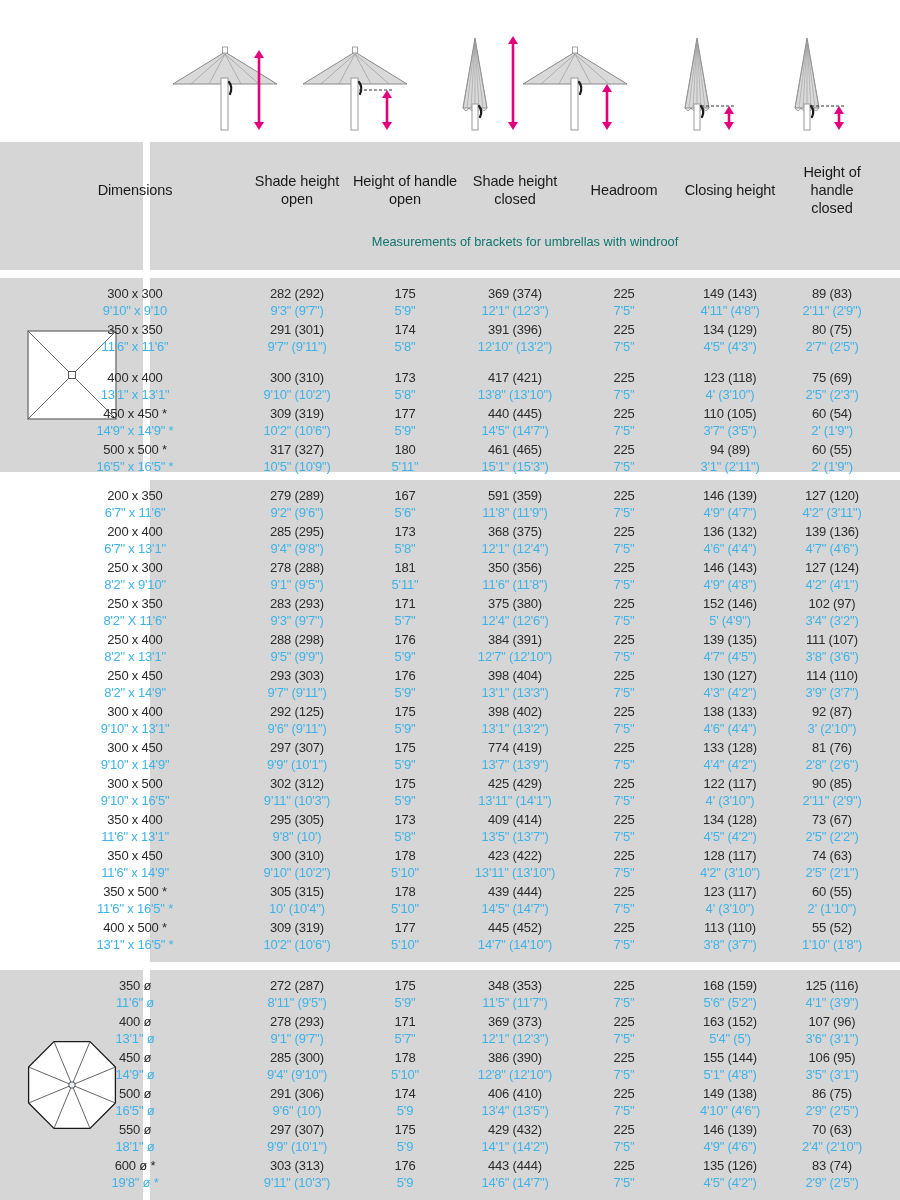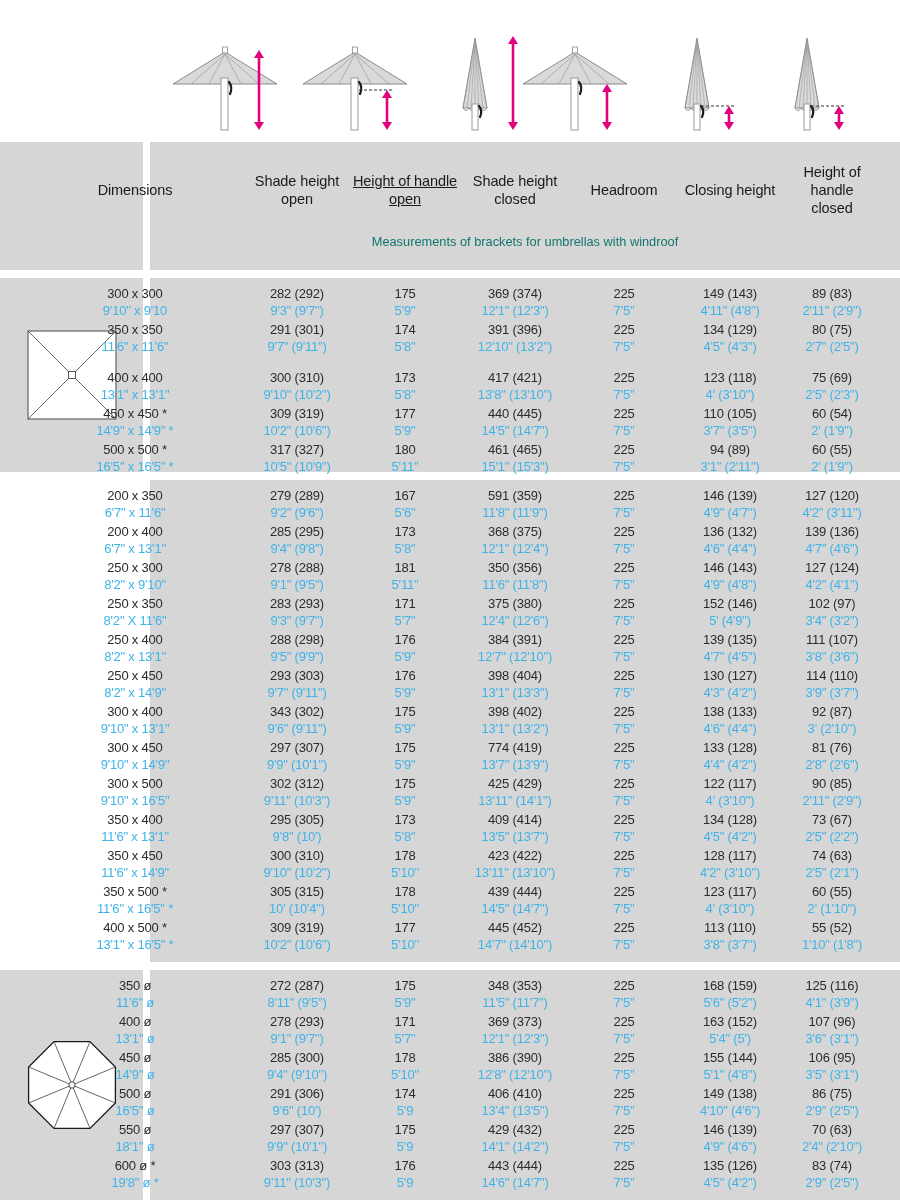--- a/index.html
+++ b/index.html
@@ -164,21 +164,21 @@
       <div class="icon-col" style="top: 0px; height: 128px;"></div>
       <div class="data-col" style="top: 0px; height: 128px;">
         <div class="hdr">
           <div class="hdr-cell" style="width: 150px; left: -90px; top: 39px;">
             <div>Dimensions</div>
           </div>
           <div class="hdr-cell" style="width: 150px; left: 72px; top: 30px;">
             <div>Shade height</div>
             <div>open</div>
           </div>
-          <div class="hdr-cell" style="width: 150px; left: 180px; top: 30px; text-decoration: underline;">
+          <div class="hdr-cell" style="width: 150px; left: 180px; top: 30px;">
             <div>Height of handle</div>
             <div>open</div>
           </div>
           <div class="hdr-cell" style="width: 150px; left: 290px; top: 30px;">
             <div>Shade height</div>
             <div>closed</div>
           </div>
           <div class="hdr-cell" style="width: 150px; left: 399px; top: 39px;">
             <div>Headroom</div>
           </div>
@@ -378,21 +378,21 @@
           <div class="cell cm" style="left: 399px;">225</div>
           <div class="cell inch" style="left: 399px;">7'5"</div>
           <div class="cell cm" style="left: 505px;">130 (127)</div>
           <div class="cell inch" style="left: 505px;">4'3" (4'2")</div>
           <div class="cell cm" style="left: 607px;">114 (110)</div>
           <div class="cell inch" style="left: 607px;">3'9" (3'7")</div>
         </div>
         <div class="rowgrp" style="margin-top: 0px;">
           <div class="cell cm" style="left: -90px;">300 x 400</div>
           <div class="cell inch" style="left: -90px;">9'10" x 13'1"</div>
-          <div class="cell cm" style="left: 72px;">343 (302)</div>
+          <div class="cell cm" style="left: 72px;">292 (125)</div>
           <div class="cell inch" style="left: 72px;">9'6" (9'11")</div>
           <div class="cell cm" style="left: 180px;">175</div>
           <div class="cell inch" style="left: 180px;">5'9"</div>
           <div class="cell cm" style="left: 290px;">398 (402)</div>
           <div class="cell inch" style="left: 290px;">13'1" (13'2")</div>
           <div class="cell cm" style="left: 399px;">225</div>
           <div class="cell inch" style="left: 399px;">7'5"</div>
           <div class="cell cm" style="left: 505px;">138 (133)</div>
           <div class="cell inch" style="left: 505px;">4'6" (4'4")</div>
           <div class="cell cm" style="left: 607px;">92 (87)</div>

